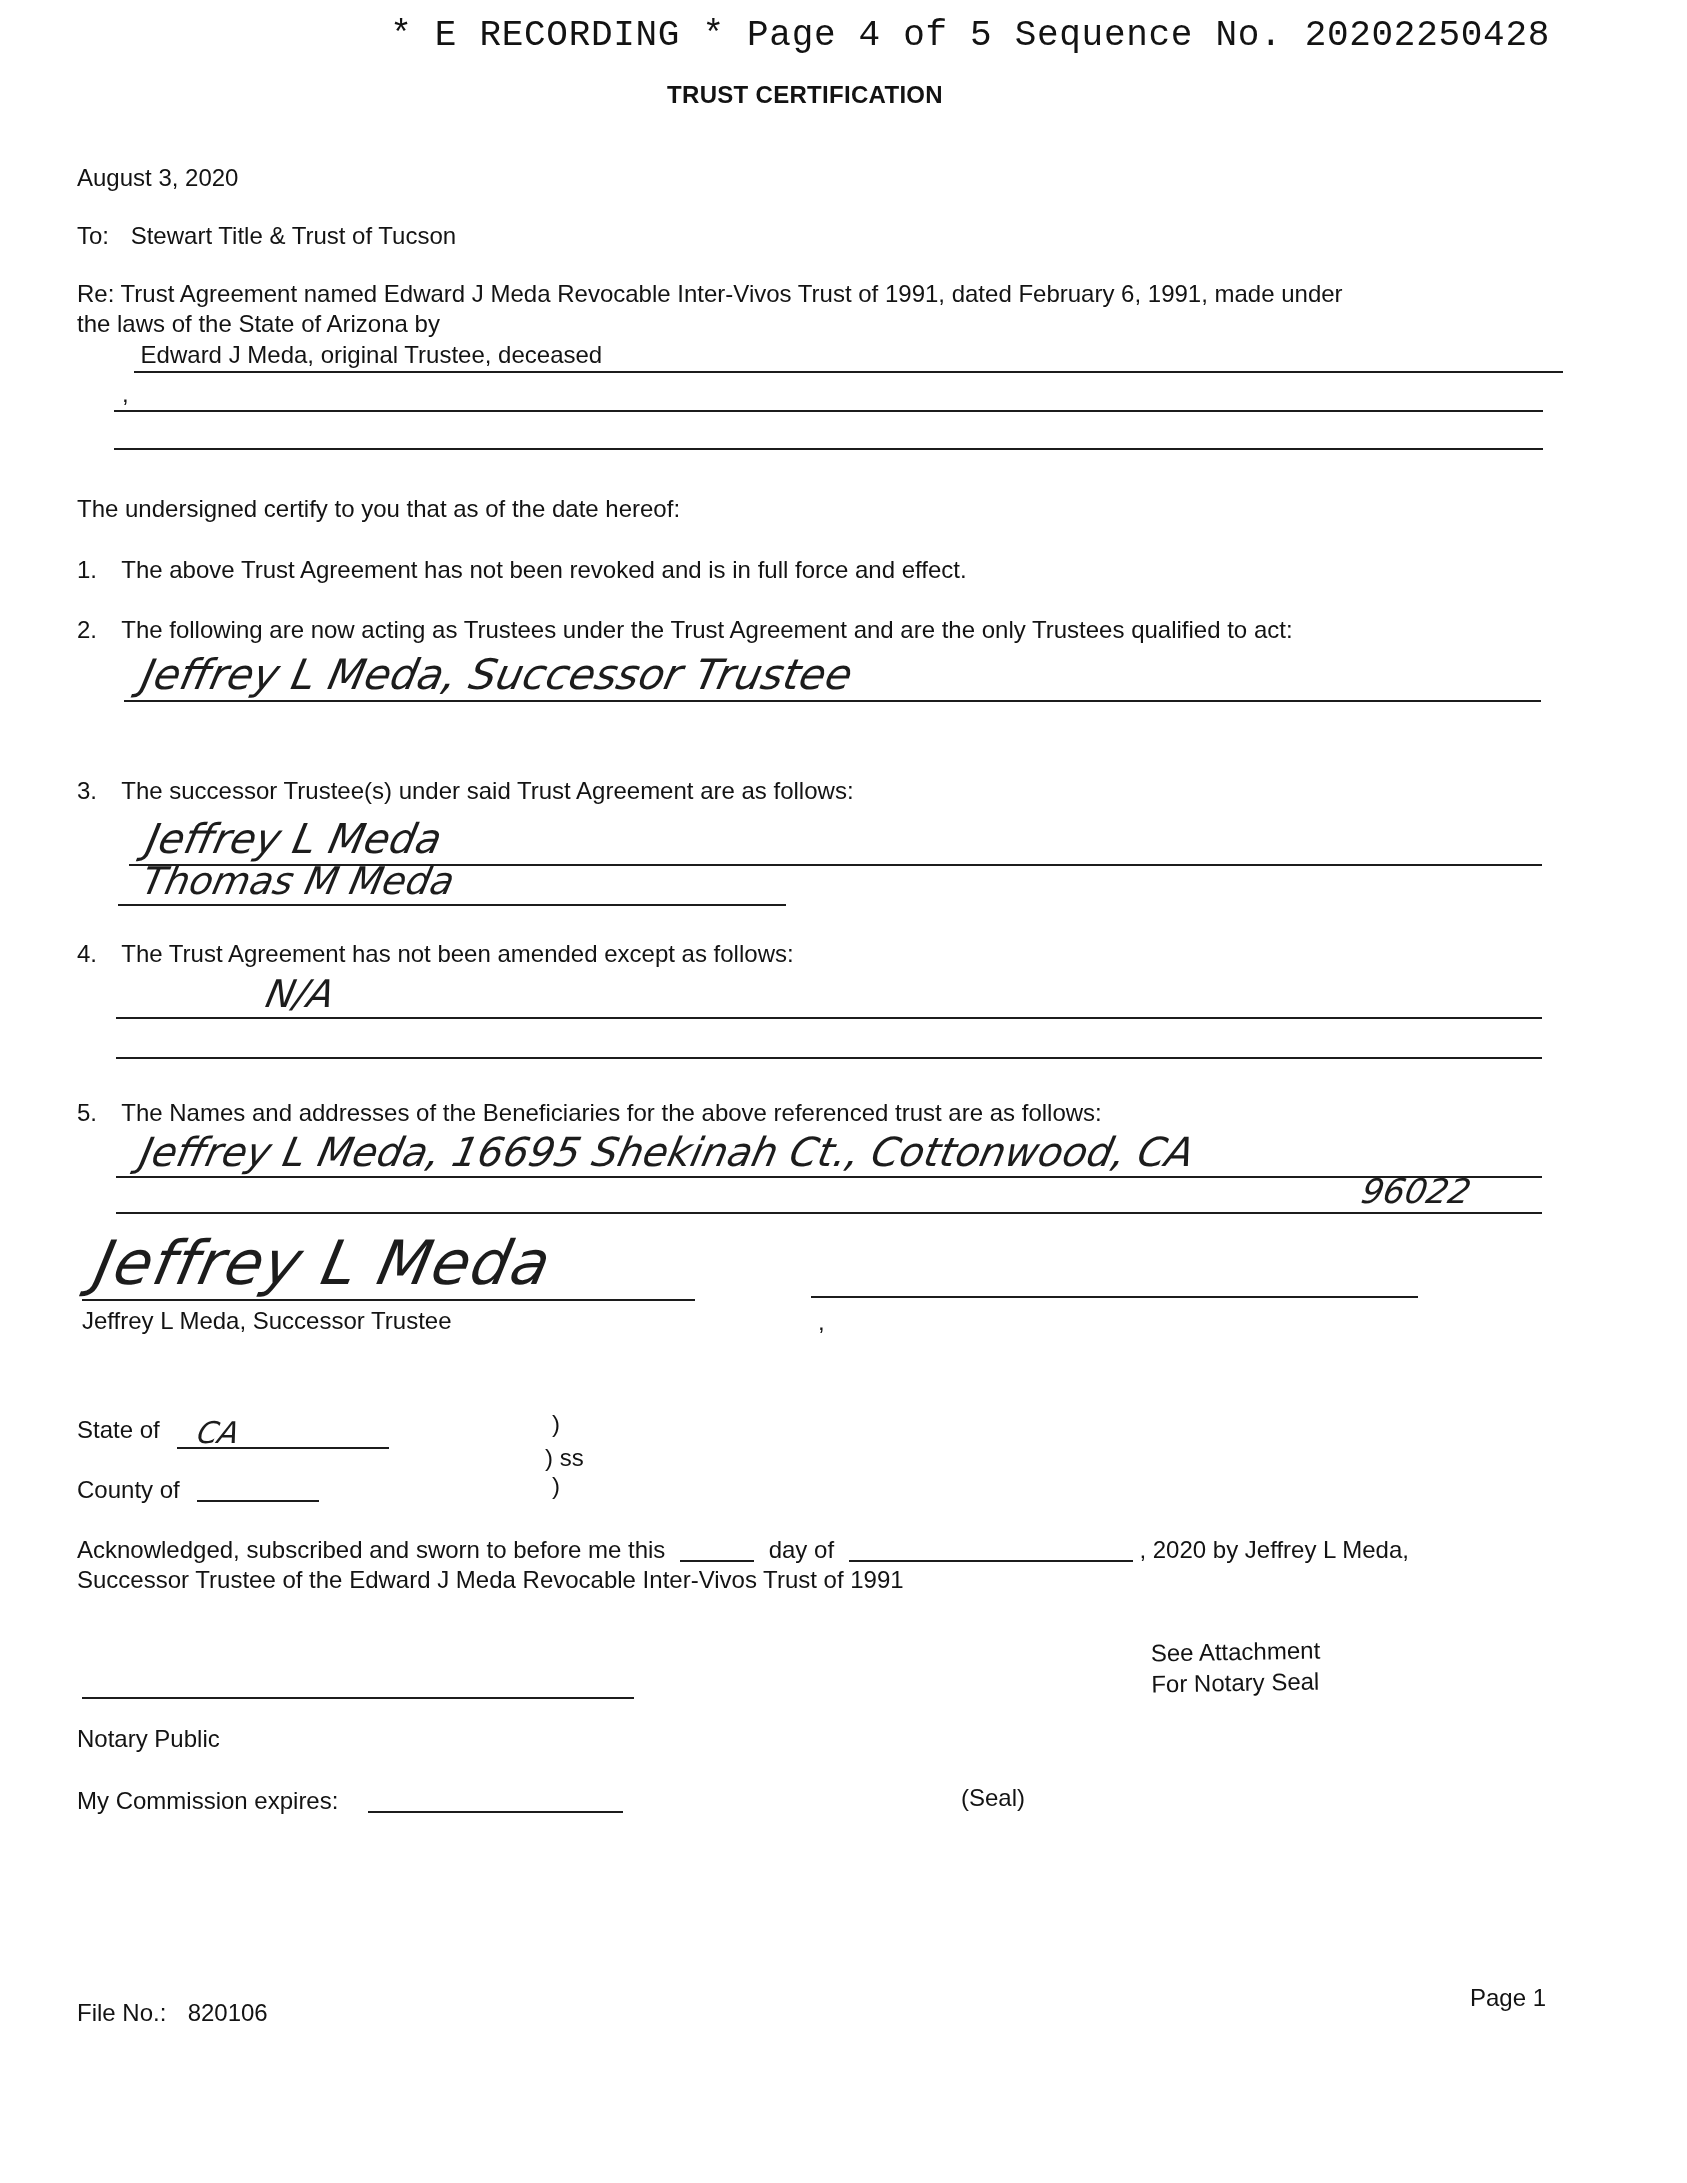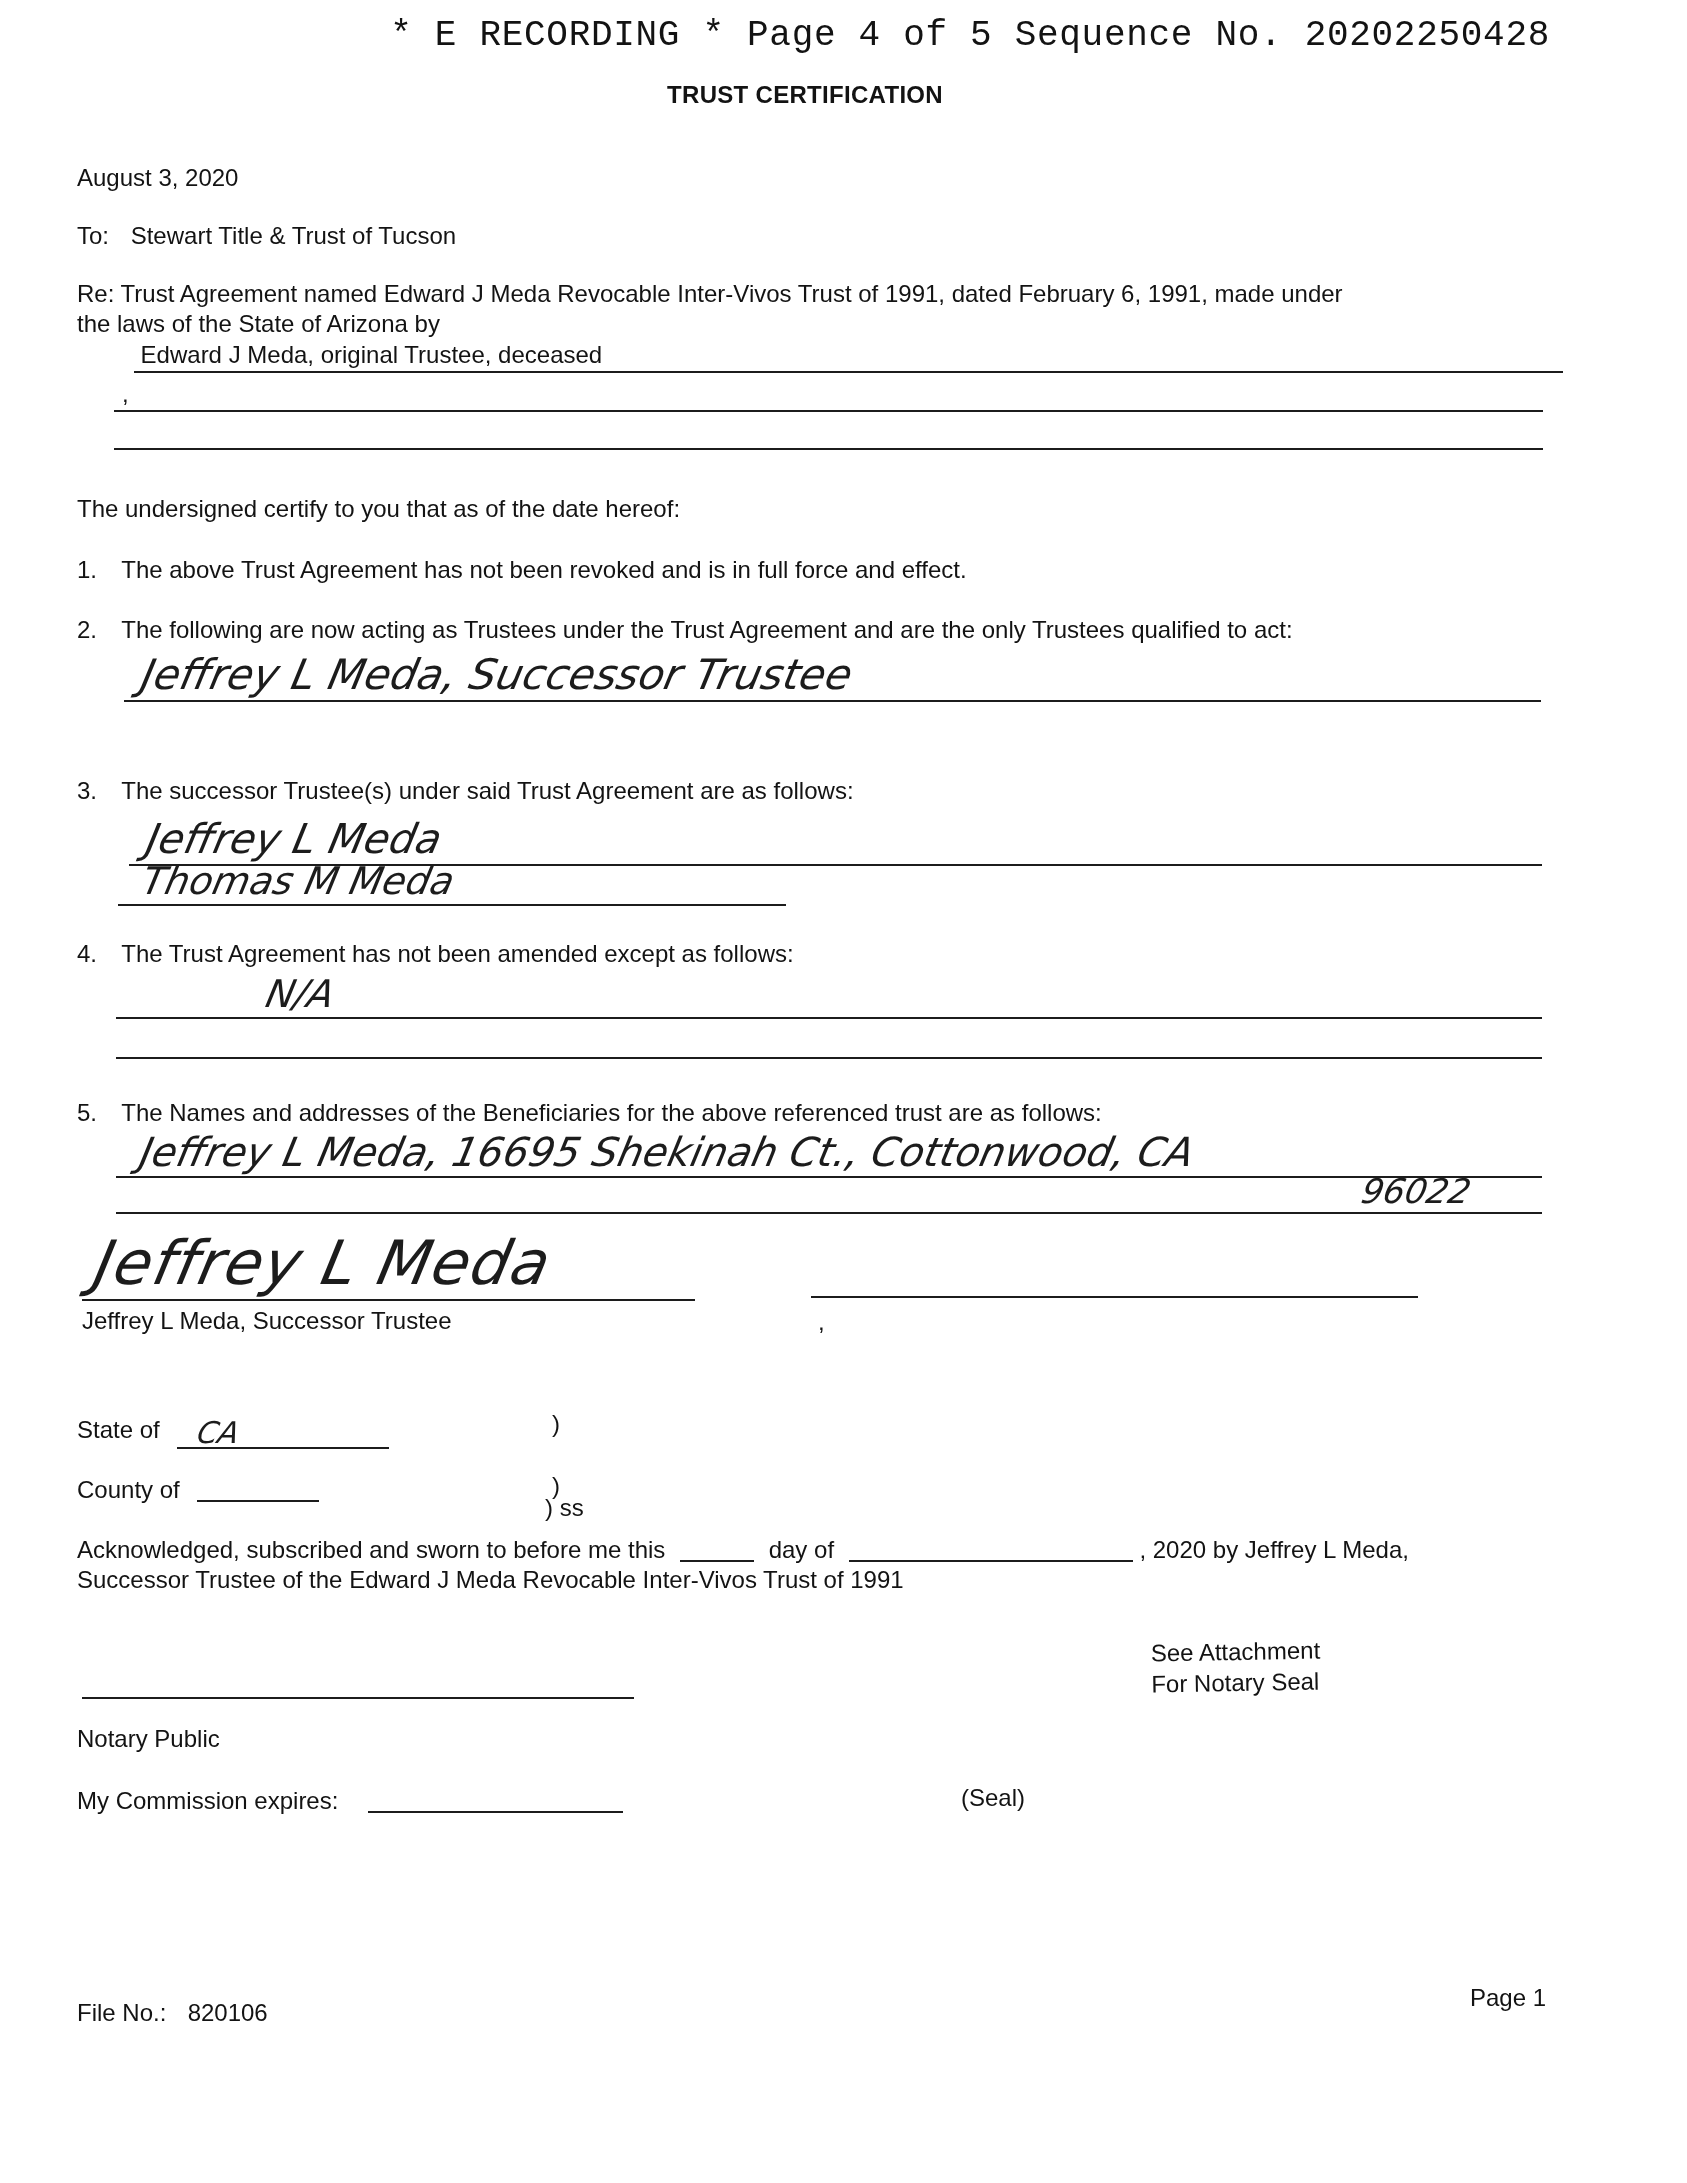--- a/index.html
+++ b/index.html
@@ -98,21 +98,21 @@
   <div class="abs typed" style="top:1305px;left:82px;">Jeffrey L Meda, Successor Trustee</div>
 
   <div class="abs hr" style="top:1296px;left:811px;width:607px;"></div>
   <div class="abs typed" style="top:1306px;left:818px;">,</div>
 
   <div class="abs typed" style="top:1413px;left:77px;">
     <span>State of</span>
     <span class="blank" style="width:212px;margin-left:10.6px;height:34px;vertical-align:-5.3px;"><span class="hw skew" style="font-size:30px;padding-left:16.5px;">CA</span></span>
   </div>
   <div class="abs typed" style="top:1408px;left:552px;">)</div>
-  <div class="abs typed" style="top:1492px;left:545px;">) ss</div>
+  <div class="abs typed" style="top:1442px;left:545px;">) ss</div>
   <div class="abs typed" style="top:1474px;left:77px;">
     <span>County of</span>
     <span class="blank" style="width:122px;margin-left:10.6px;"></span>
   </div>
   <div class="abs typed" style="top:1470px;left:552px;">)</div>
 
   <div class="abs typed" style="top:1534px;left:77px;">
     <span>Acknowledged, subscribed and sworn to before me this</span>
     <span class="blank" style="width:74px;margin:0 8px;"></span>
     <span>day of</span>

